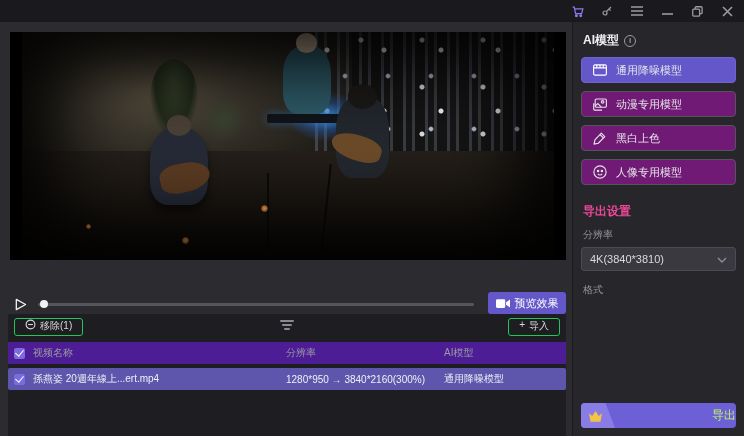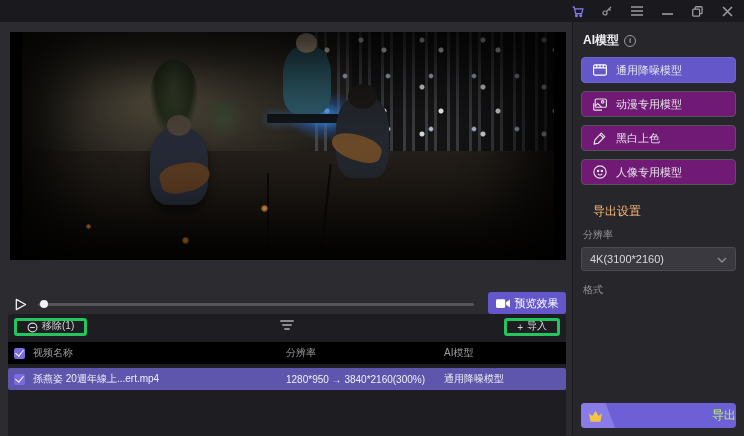--- a/index.html
+++ b/index.html
@@ -75,27 +75,27 @@
   .slider { position:relative; flex:1; height:20px; margin:0 14px 0 8px; display:flex; align-items:center; cursor:pointer; }
   .slider .track { width:100%; height:3px; background:#56565c; border-radius:2px; }
   .slider .thumb { position:absolute; left:2px; top:6px; width:8px; height:8px; border-radius:50%; background:#f2f2f4; }
   .preview-btn { width:78px; height:22px; background:#6457c9; border-radius:3px; border:none;
     color:#fff; font-size:11px; display:flex; align-items:center; justify-content:center; gap:5px; cursor:pointer; }
 
   
   .list-panel { position:absolute; left:8px; top:292px; width:558px; height:140px;
     background:#1d1d22; border-radius:2px; }
   .list-toolbar { height:24px; display:flex; align-items:center; padding:2px 6px 0 6px; }
-  .tool-btn { height:18px; background:transparent; border:3px solid #22c55e; border-radius:3px;
-    color:#d8d8dc; font-size:10px; display:flex; align-items:flex-end; gap:4px; padding:0 10px; cursor:pointer; }
+  .tool-btn { height:18px; background:transparent; border:1px solid #22c55e; border-radius:3px;
+    color:#d8d8dc; font-size:10px; display:flex; align-items:flex-start; gap:4px; padding:0 10px; cursor:pointer; }
   .handle-ic { position:absolute; left:50%; transform:translateX(-50%); top:6px;
     display:flex; flex-direction:column; align-items:center; gap:2px; cursor:pointer; }
   .handle-ic i { display:block; height:2px; background:#8a8a92; border-radius:1px; }
   .import-btn { margin-left:auto; }
-  .thead { height:22px; margin-top:4px; background:#000000; display:flex; align-items:center;
+  .thead { height:22px; margin-top:4px; background:#4c1d95; display:flex; align-items:center;
     color:#9c9ca3; font-size:10px; padding:0 6px; }
   .trow { height:22px; margin-top:4px; background:#5e55ad; display:flex; align-items:center;
     color:#f0f0f4; font-size:10px; padding:0 6px; border-radius:2px; cursor:pointer; }
   .col-name { flex:1; display:flex; align-items:center; gap:8px; }
   .col-res { width:158px; }
   .col-model { width:116px; }
   .cbx { width:11px; height:11px; border-radius:2px; background:#7a6ce0; position:relative; cursor:pointer; flex:0 0 auto; }
   .cbx:after { content:""; position:absolute; left:2.5px; top:0.5px; width:4px; height:7px;
     border:solid #fff; border-width:0 1.5px 1.5px 0; transform:rotate(40deg); }
 
@@ -103,21 +103,21 @@
   .sb-head { display:flex; align-items:center; gap:5px; color:#f0f0f2; font-size:12px;
     font-weight:bold; margin:4px 0 8px 2px; }
   .info-ic { width:12px; height:12px; border:1px solid #9a9aa0; border-radius:50%;
     color:#9a9aa0; font-size:8px; display:flex; align-items:center; justify-content:center;
     font-style:normal; cursor:pointer; }
   .model-btn { height:26px; margin-bottom:8px; background:#701a75; border:1px solid #54545c;
     border-radius:4px; display:flex; align-items:center; gap:9px; padding:0 10px;
     color:#e4e4e8; font-size:11px; cursor:pointer; }
   .model-btn.selected { background:#6457c9; border-color:#6f63d4; }
   .model-btn .m-ic { width:15px; height:15px; display:flex; align-items:center; justify-content:center; }
-  .sb-sub { color:#fdba74; font-size:12px; font-weight:normal; margin:10px 0 6px 12px; }
+  .sb-sub { color:#ec4899; font-size:12px; font-weight:bold; margin:10px 0 6px 2px; }
   .sb-label { color:#97979e; font-size:10px; margin:2px 0 5px 2px; }
   .dropdown { height:24px; background:#39393f; border:1px solid #4b4b53; border-radius:3px;
     display:flex; align-items:center; padding:0 8px; color:#d9d9de; font-size:11px;
     margin-bottom:10px; cursor:pointer; }
   .dropdown .chev { margin-left:auto; color:#8c8c94; }
   .export-btn { margin-top:auto; position:relative; height:25px; background:#6d60d6;
     border:none; border-radius:4px; color:#bef264; font-size:12px; cursor:pointer; overflow:hidden;
     display:flex; align-items:center; justify-content:flex-end; }
   .crown-badge { position:absolute; left:0; top:0; width:34px; height:25px; background:#8a7ce6;
     clip-path:polygon(0 0, 72% 0, 100% 100%, 0 100%); display:flex; align-items:center;
@@ -295,21 +295,21 @@
             <path d="M5.5 10.2c1.5 1.6 3.5 1.6 5 0"></path>
         </svg>
       </span>
       <span>人像专用模型</span>
     </button>
 
     <div class="sb-sub">导出设置</div>
 
     <div class="sb-label">分辨率</div>
     <div class="dropdown">
-      <span>4K(3100*2160)</span>
+      <span>4K(3840*3810)</span>
       <span class="chev">
         <svg width="10" height="6" viewBox="0 0 10 6" fill="none" stroke="#8c8c94" stroke-width="1.4">
             <path d="M1 1l4 4 4-4"></path>
           </svg>
       </span>
     </div>
 
     <div class="sb-label">格式</div>
 
     <button class="export-btn">

